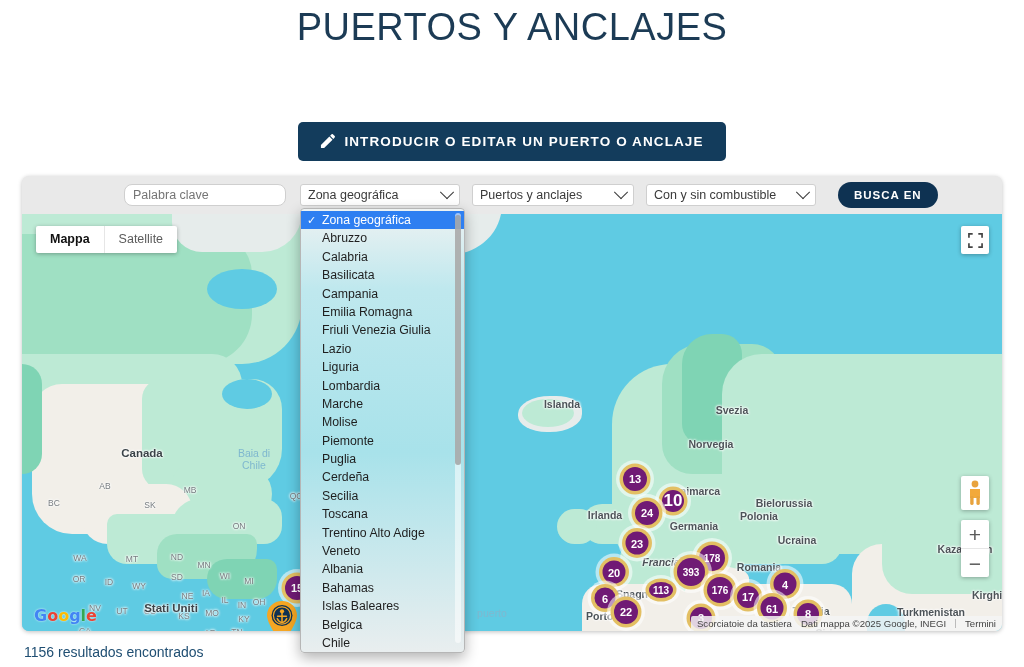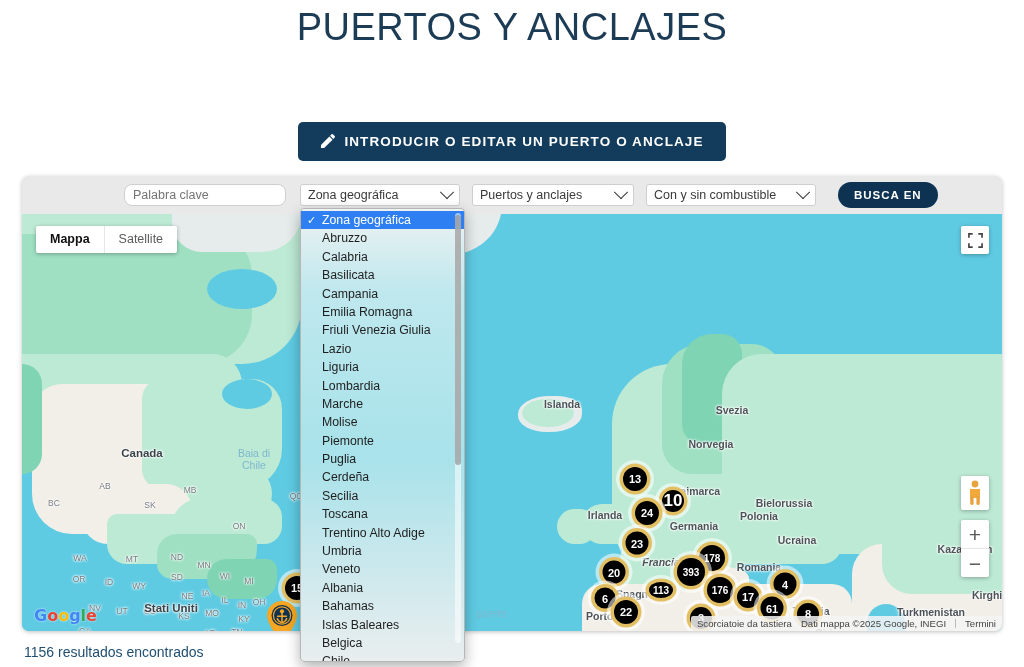--- a/index.html
+++ b/index.html
@@ -156,21 +156,21 @@
     position:absolute;right:0;bottom:0;height:15px;z-index:20;
     background:rgba(245,245,245,.85);border-radius:2px 0 0 0;
     display:flex;align-items:center;gap:9px;padding:0 6px;
     font-size:9.6px;color:#444;
   }
   .attrib .sep{width:1px;height:9px;background:#bbb;}
 
   
   .cluster{
     position:absolute;transform:translate(-50%,-50%);
-    border-radius:50%;background:#000000;color:#fff;
+    border-radius:50%;background:#701a75;color:#fff;
     display:flex;align-items:center;justify-content:center;
     font-size:11px;font-weight:600;z-index:12;cursor:pointer;
     box-shadow:0 0 0 3.5px #e3bf63,0 0 0 7px rgba(255,255,255,.55);
   }
   .pin{
     position:absolute;transform:translate(-50%,-100%);width:34px;height:44px;
     z-index:14;cursor:pointer;
   }
 
   .results{
@@ -414,21 +414,20 @@
           <div class="dd-item">Liguria</div>
           <div class="dd-item">Lombardia</div>
           <div class="dd-item">Marche</div>
           <div class="dd-item">Molise</div>
           <div class="dd-item">Piemonte</div>
           <div class="dd-item">Puglia</div>
           <div class="dd-item">Cerdeña</div>
           <div class="dd-item">Secilia</div>
           <div class="dd-item">Toscana</div>
           <div class="dd-item">Trentino Alto Adige</div>
-          <div class="dd-item">Umbria</div>
           <div class="dd-item">Veneto</div>
           <div class="dd-item">Albania</div>
           <div class="dd-item">Bahamas</div>
           <div class="dd-item">Islas Baleares</div>
           <div class="dd-item">Belgica</div>
           <div class="dd-item">Chile</div>
         </div>
       <div class="dd-scroll"></div>
       <div class="dd-thumb"></div>
     </div>

